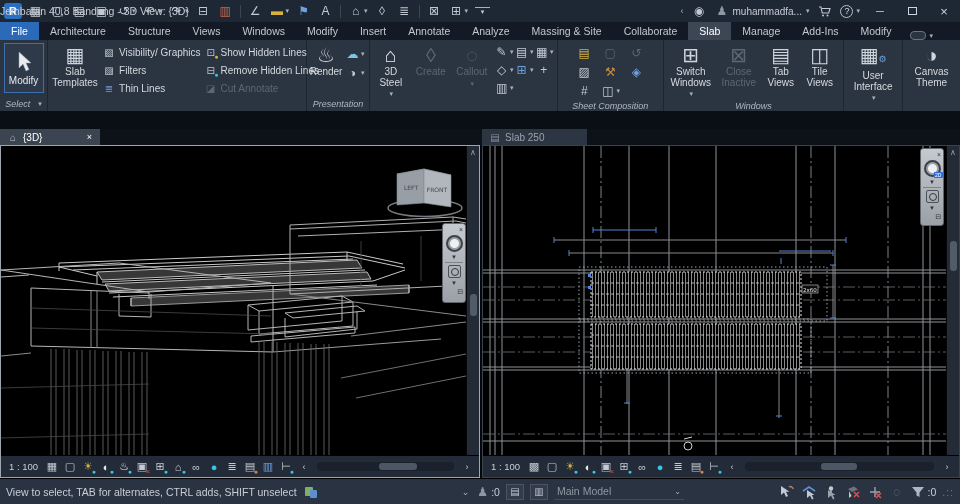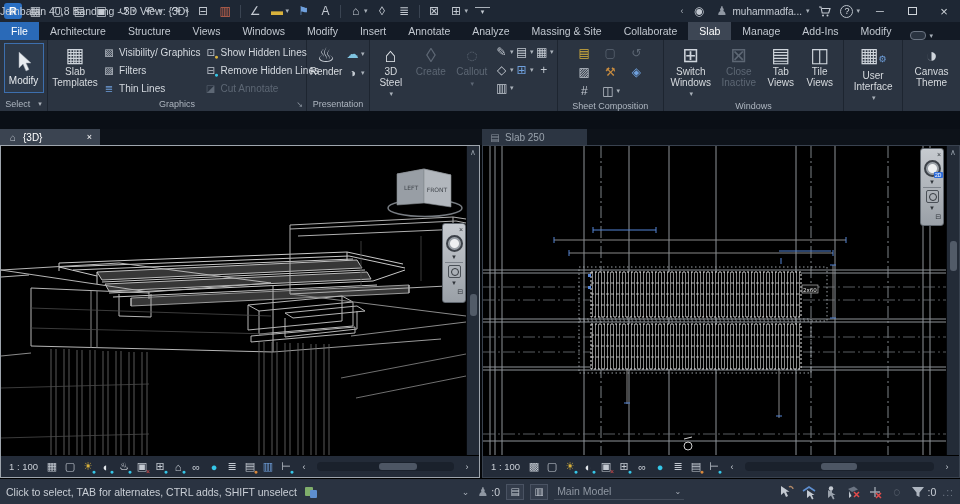--- a/index.html
+++ b/index.html
@@ -25,21 +25,21 @@
   #tabrow{left:0;top:22px;width:960px;height:18px;background:#131a25;display:flex;align-items:flex-end;}
   .rtab{padding:2px 11px 3px;font-size:10.5px;color:#c2c8d0;height:18px;display:flex;align-items:center;}
   .rtab.file{background:#2a6ab8;color:#fff;}
   .rtab.active{background:#3d4654;color:#fff;}
   #ribbon-toggle{margin-left:8px;display:flex;align-items:center;gap:2px;color:#aab1ba;}
   #ribbon-toggle .pill{width:16px;height:9px;border:1px solid #6b7482;border-radius:4px;background:#2a3340;display:inline-block;}
   
   #ribbon{left:0;top:40px;width:960px;height:71px;background:#2b3441;display:flex;}
   .panel{display:flex;flex-direction:column;border-right:1px solid #1d2530;height:100%;}
   .pbody{flex:1;display:flex;align-items:flex-start;padding:3px 3px 0;gap:3px;}
-  .plabel{height:14px;font-size:9px;color:#aeb6c0;text-align:right;position:relative;display:flex;align-items:center;justify-content:center;gap:7px;}
+  .plabel{height:14px;font-size:9px;color:#aeb6c0;text-align:right;position:relative;display:flex;align-items:center;justify-content:center;gap:7px;font-style:italic;}
   .launcher{position:absolute;right:3px;bottom:2px;font-size:8px;color:#8d96a1;line-height:8px;}
   .bigbtn{display:flex;flex-direction:column;align-items:center;justify-content:flex-start;gap:1px;padding:1px 3px;font-size:10px;color:#d6dade;text-align:center;line-height:10.5px;}
   .bigbtn .bic{font-size:20px;line-height:22px;color:#cfd5dc;}
   .minicol{display:flex;flex-direction:column;justify-content:flex-start;}
   .minirow{display:flex;align-items:center;gap:3px;height:18px;font-size:10px;color:#d4d9df;white-space:nowrap;}
   .minirow .ic{width:14px;height:13px;font-size:10px;}
   .icgrid{display:grid;grid-template-columns:repeat(3,20px);grid-auto-rows:18px;align-items:center;justify-items:center;}
   #modify-btn{width:40px;height:50px;border:1px solid #3d6fae;background:#2e3a4a;display:flex;flex-direction:column;align-items:center;justify-content:center;gap:2px;color:#e6eaee;}
   
   #gapstrip{left:0;top:111px;width:960px;height:18px;background:#0a0f16;}
@@ -220,24 +220,20 @@
         <div class="minirow">
             <span class="ic">⊟<span class="acc" style="color:#35c7e8;">●</span></span>
             <span>Remove Hidden Lines</span>
           </div>
         <div class="minirow dis">
             <span class="ic dis">◪</span>
             <span class="dis">Cut Annotate</span>
           </div>
       </div>
     </div>
-    <div class="plabel">
-        <span>Graphics</span>
-        <span class="launcher">↘</span>
-      </div>
   </div>
 
   <div class="panel" style="width:64px;">
     <div class="pbody">
       <div class="bigbtn" style="width:32px;">
         <span class="bic">♨</span>
         <span>Render</span>
       </div>
       <div class="minicol" style="gap:4px;padding-top:3px;">
         <div class="row">
@@ -583,21 +579,21 @@
       <span class="ic" style="font-size:9px;">‹</span>
       <span class="hscroll">
           <span class="hthumb" style="left:40%;width:36px;"></span>
         </span>
       <span class="ic" style="font-size:9px;">›</span>
     </div>
   </div>
 </div>
 
 <div id="statusbar" class="abs">
-  <span style="white-space:nowrap;">Click to select, TAB for alternates, CTRL adds, SHIFT unselect</span>
+  <span style="white-space:nowrap;">View to select, TAB for alternates, CTRL adds, SHIFT unselect</span>
   <svg class="selicon" viewBox="0 0 16 16">
       <rect x="2" y="3" width="8" height="9" fill="#7fae6b" rx="1"></rect>
       <rect x="7" y="6" width="7" height="8" fill="#5e8fd0" rx="1"></rect>
     </svg>
   <span style="flex:0 0 130px;"></span>
   <span class="dd" style="font-size:9px;">⌄</span>
   <span class="row" style="gap:1px;">
     <span class="ic" style="color:#8f97a2;">♟</span>
     <span>:0</span>
   </span>

